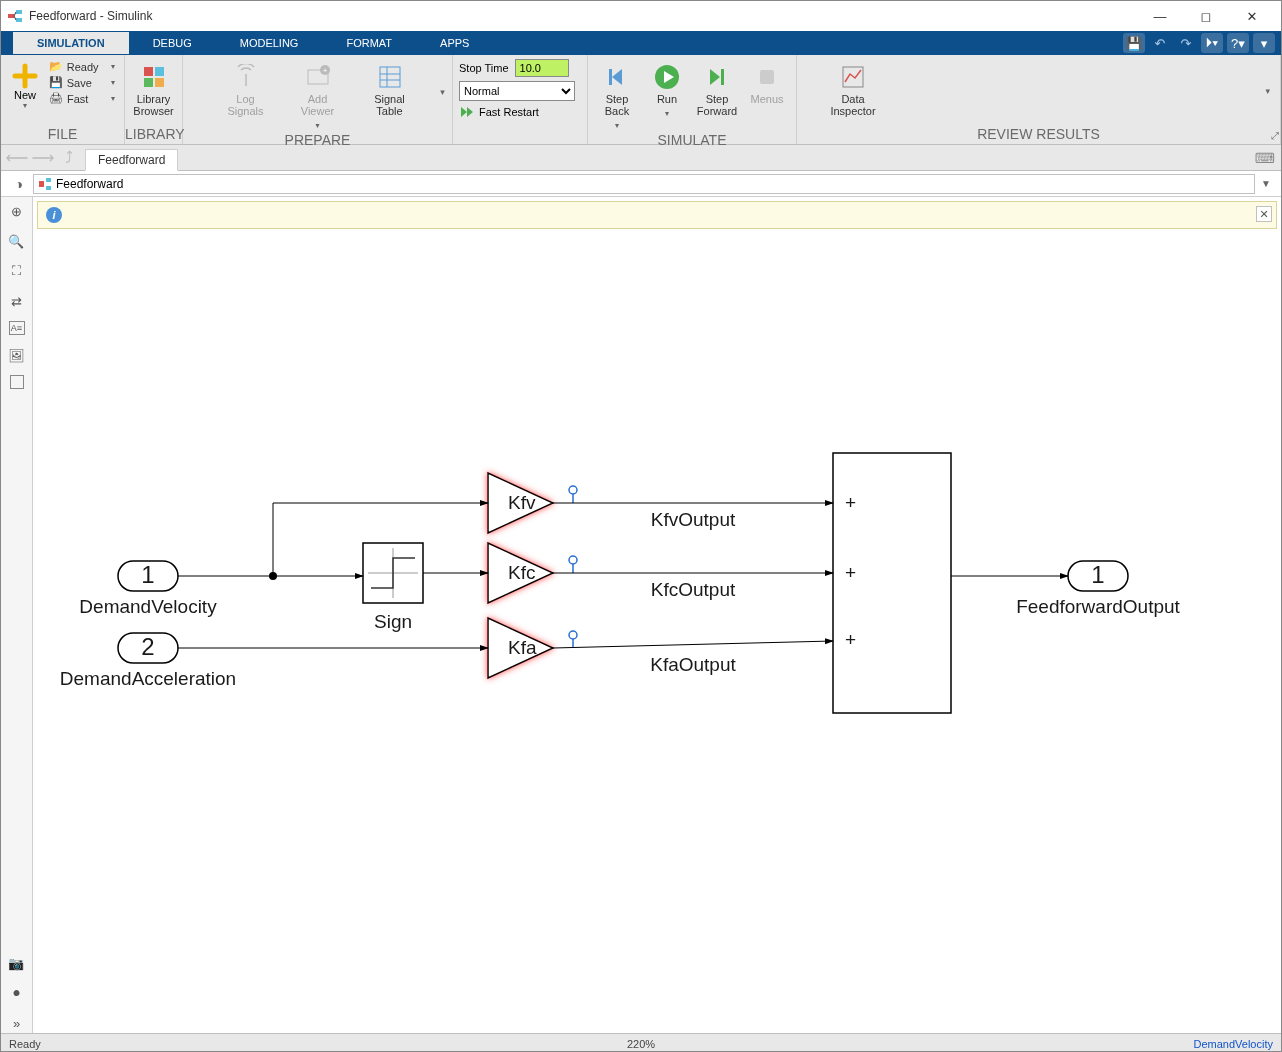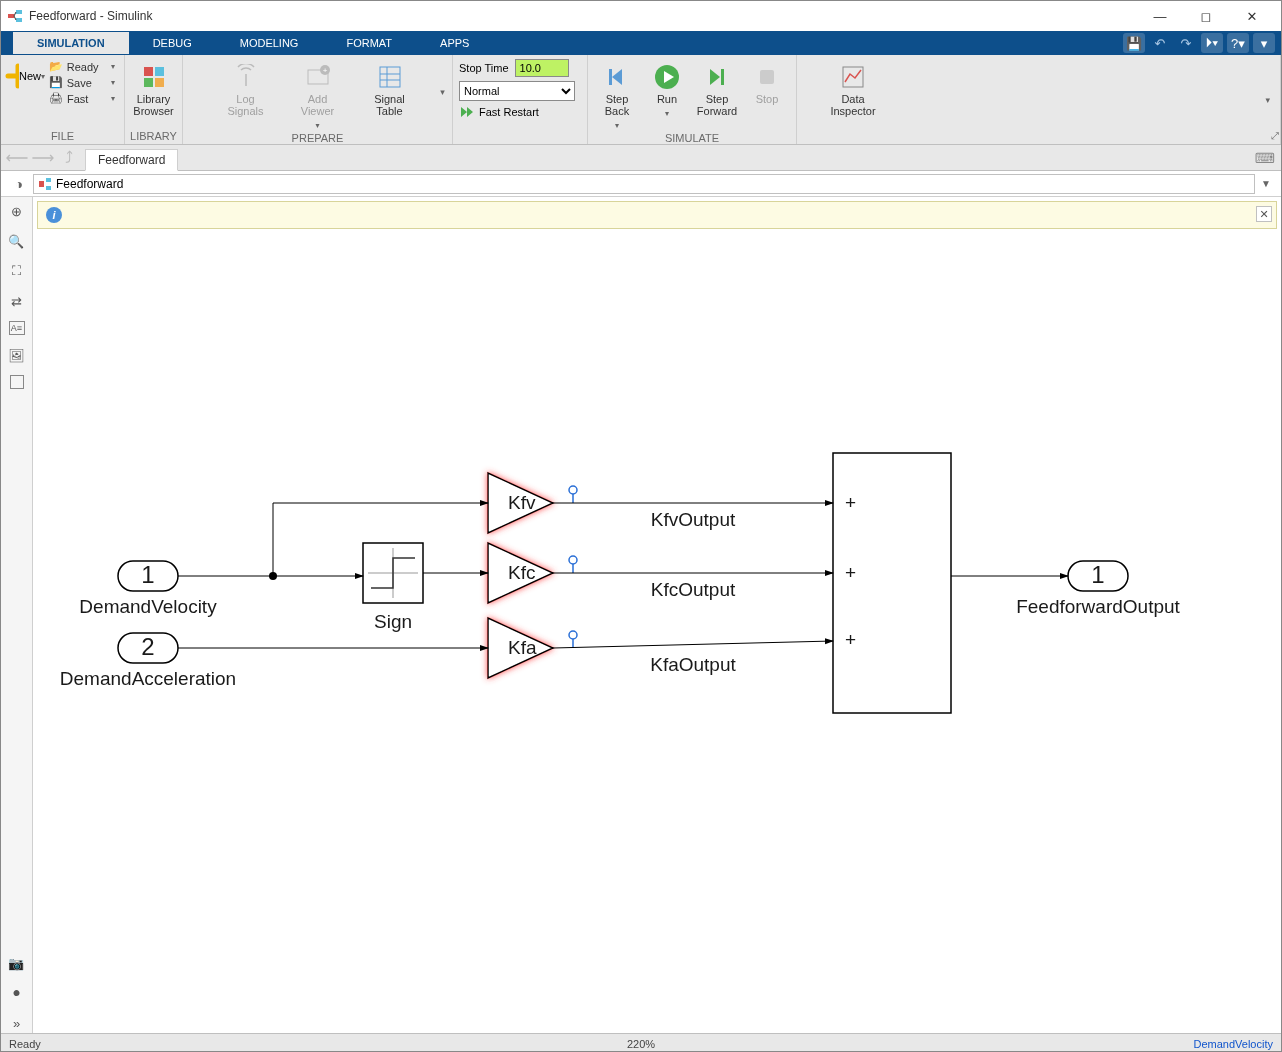--- a/index.html
+++ b/index.html
@@ -18,30 +18,30 @@
 .tabstrip .tab.active { background: #e8e8e8; color: #0d4f8b; font-weight: 600; }
 .tabstrip .spacer { flex: 1; }
 .tabstrip .qat { display: flex; align-items: center; padding-right: 6px; gap: 4px; }
 .tabstrip .qat .qbtn { width: 22px; height: 20px; display: flex; align-items: center; justify-content: center; color: #a9c7e4; font-size: 13px; border-radius: 3px; }
 .tabstrip .qat .qbtn.bg { background: #3a6fa0; color: #fff; }
 
 
 .ribbon { height: 90px; background: #e8e8e8; border-bottom: 1px solid #bfbfbf; display: flex; position: relative; }
 .rgroup { border-right: 1px solid #cfcfcf; display: flex; flex-direction: column; }
 .rgroup .content { flex: 1; display: flex; align-items: flex-start; padding: 2px 4px; }
-.rgroup .label { font-size: 11px; color: #6a6a6a; text-align: center; padding-bottom: 2px; }
+.rgroup .label { font-size: 14px; color: #6a6a6a; text-align: center; padding-bottom: 2px; }
 .rbtn-big { width: 52px; display: flex; flex-direction: column; align-items: center; padding-top: 6px; font-size: 11px; color: #333; text-align: center; gap: 2px; position: relative; }
 .rbtn-big.disabled { color: #a0a0a0; }
 .rbtn-big .icon { width: 28px; height: 28px; display: flex; align-items: center; justify-content: center; }
 .rbtn-big .txt { line-height: 1.1; }
 .rbtn-big .dd { font-size: 8px; margin-top: 2px; color: #666; }
 .small-list { display: flex; flex-direction: column; gap: 1px; padding-top: 2px; }
 .rbtn-small { display: flex; align-items: center; font-size: 11px; color: #333; padding: 1px 4px; gap: 4px; min-width: 74px; }
 .rbtn-small .dd { font-size: 8px; color: #666; margin-left: auto; }
-.file-new { width: 40px; display:flex; flex-direction:row; align-items:center; padding-top:6px; font-size:11px; }
+.file-new { width: 40px; display:flex; flex-direction:column; align-items:center; padding-top:6px; font-size:11px; }
 .file-new .dd { font-size:8px; color:#666; }
 
 .sim-controls { display: flex; flex-direction: column; gap: 4px; padding: 4px 6px 0 6px; }
 .sim-row { display: flex; align-items: center; gap: 6px; font-size: 11px; }
 .sim-row input[type="text"] { width: 54px; height: 18px; border: 1px solid #8a8a8a; font-size: 11px; padding: 0 4px; background: #bef264; }
 .sim-row select { width: 116px; height: 20px; border: 1px solid #8a8a8a; font-size: 11px; background: #fff; }
 .sim-row .fast-icon { width: 14px; height: 14px; }
 
 .ribbon-expand { position: absolute; right: 2px; bottom: 2px; font-size: 10px; color: #666; }
 
@@ -257,40 +257,41 @@
           </div>
         <div class="txt" style="white-space:pre-line;">Step
 Forward</div>
       </div>
       <div class="rbtn-big disabled">
         <div class="icon">
             <svg width="26" height="26">
               <rect x="6" y="6" width="14" height="14" fill="#ccc" rx="2"></rect>
             </svg>
           </div>
-        <div class="txt">Stop</div>
+        <div class="txt">Menus</div>
       </div>
     </div>
     <div class="label">SIMULATE</div>
   </div>
 
   <div class="rgroup" style="flex:1;">
     <div class="content" style="padding-left:30px;">
       <div class="rbtn-big">
         <div class="icon">
             <svg width="26" height="26">
               <rect x="3" y="3" width="20" height="20" fill="none" stroke="#888"></rect>
               <path d="M5 18 L10 10 L15 14 L21 6" stroke="#d9534f" fill="none" stroke-width="1.5"></path>
             </svg>
           </div>
         <div class="txt" style="white-space:pre-line;">Data
 Inspector</div>
       </div>
       <div style="margin-left:auto; align-self:center; font-size:9px; color:#666; padding-right:6px;">▾</div>
     </div>
+    <div class="label">REVIEW RESULTS</div>
   </div>
   <div class="ribbon-expand">⤢</div>
 </div>
 
 <div class="navbar">
   <div class="nav-btn">⟵</div>
   <div class="nav-btn">⟶</div>
   <div class="nav-btn">⤴</div>
   <div class="tab-file">Feedforward</div>
   <div class="right">⌨</div>

